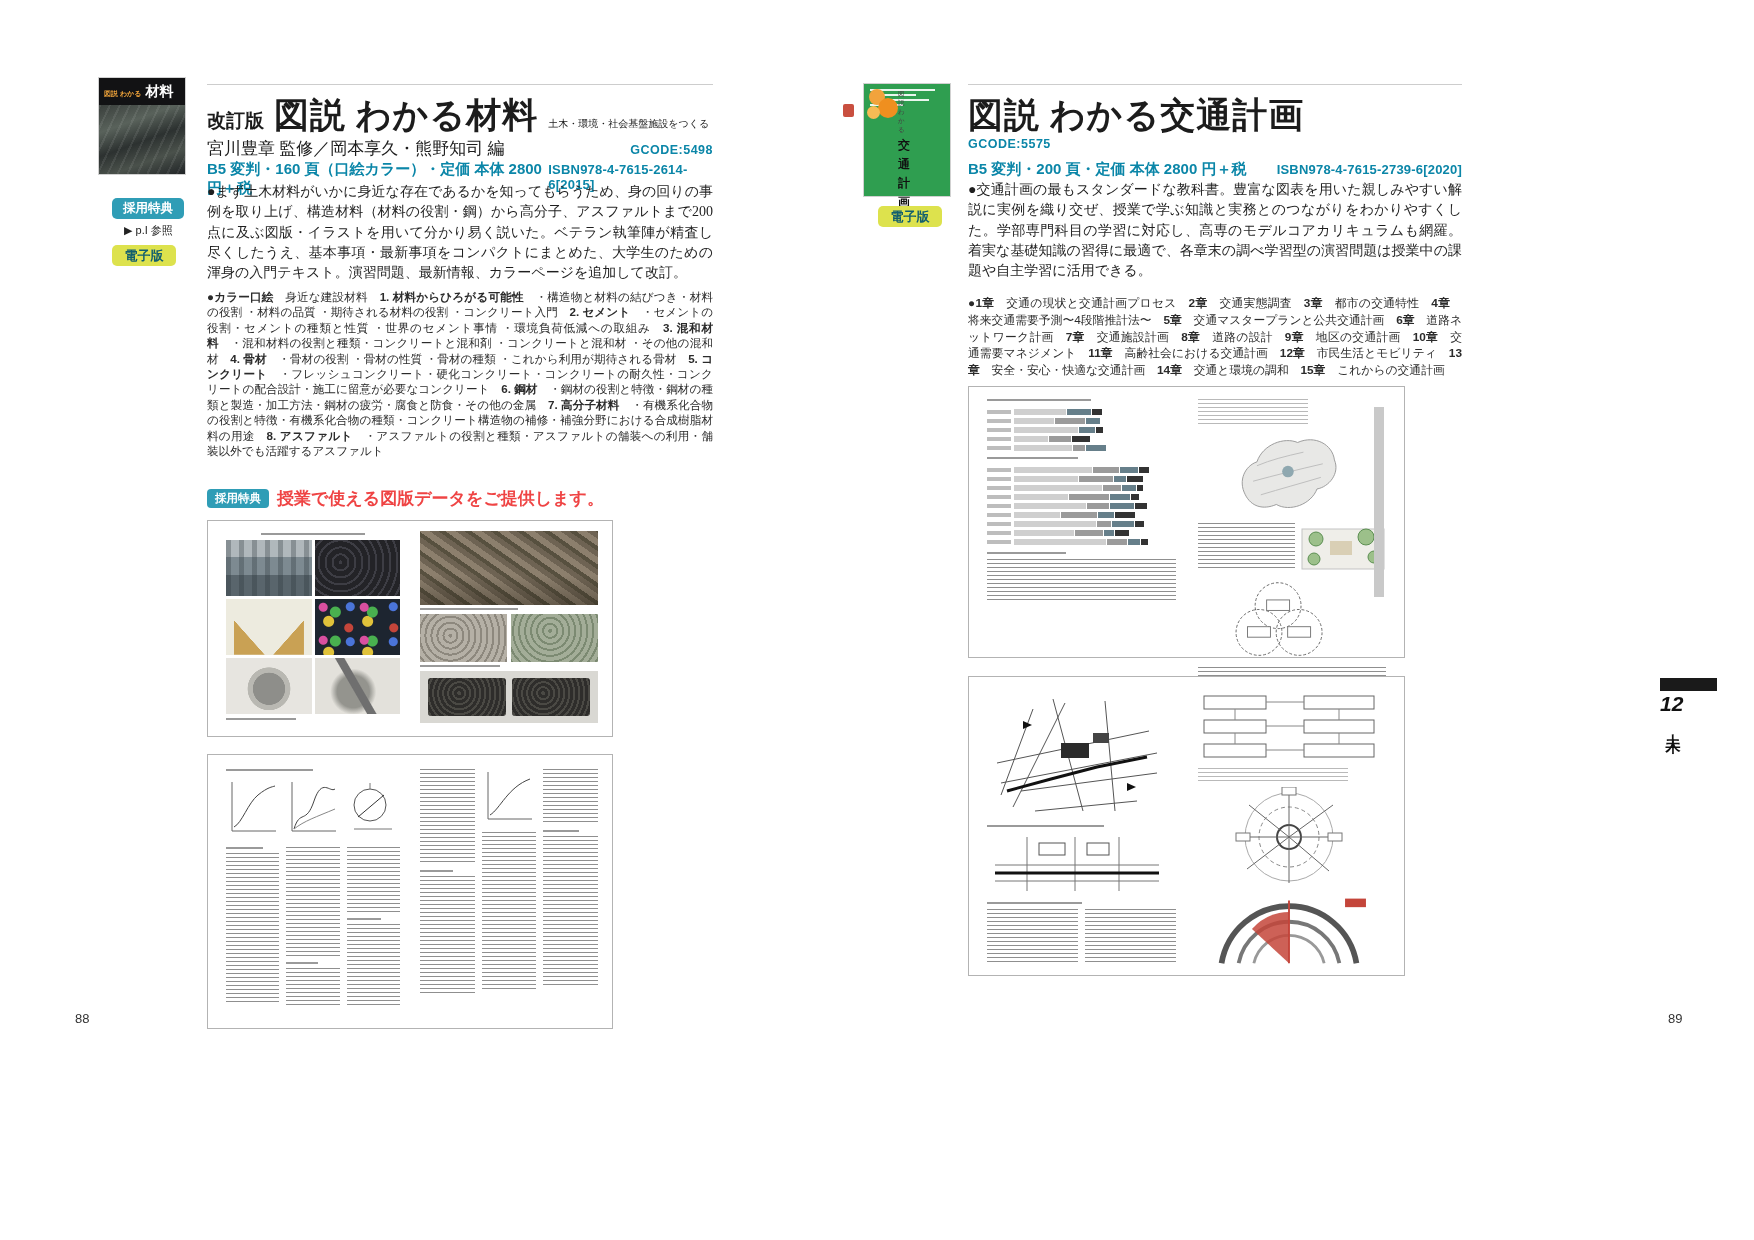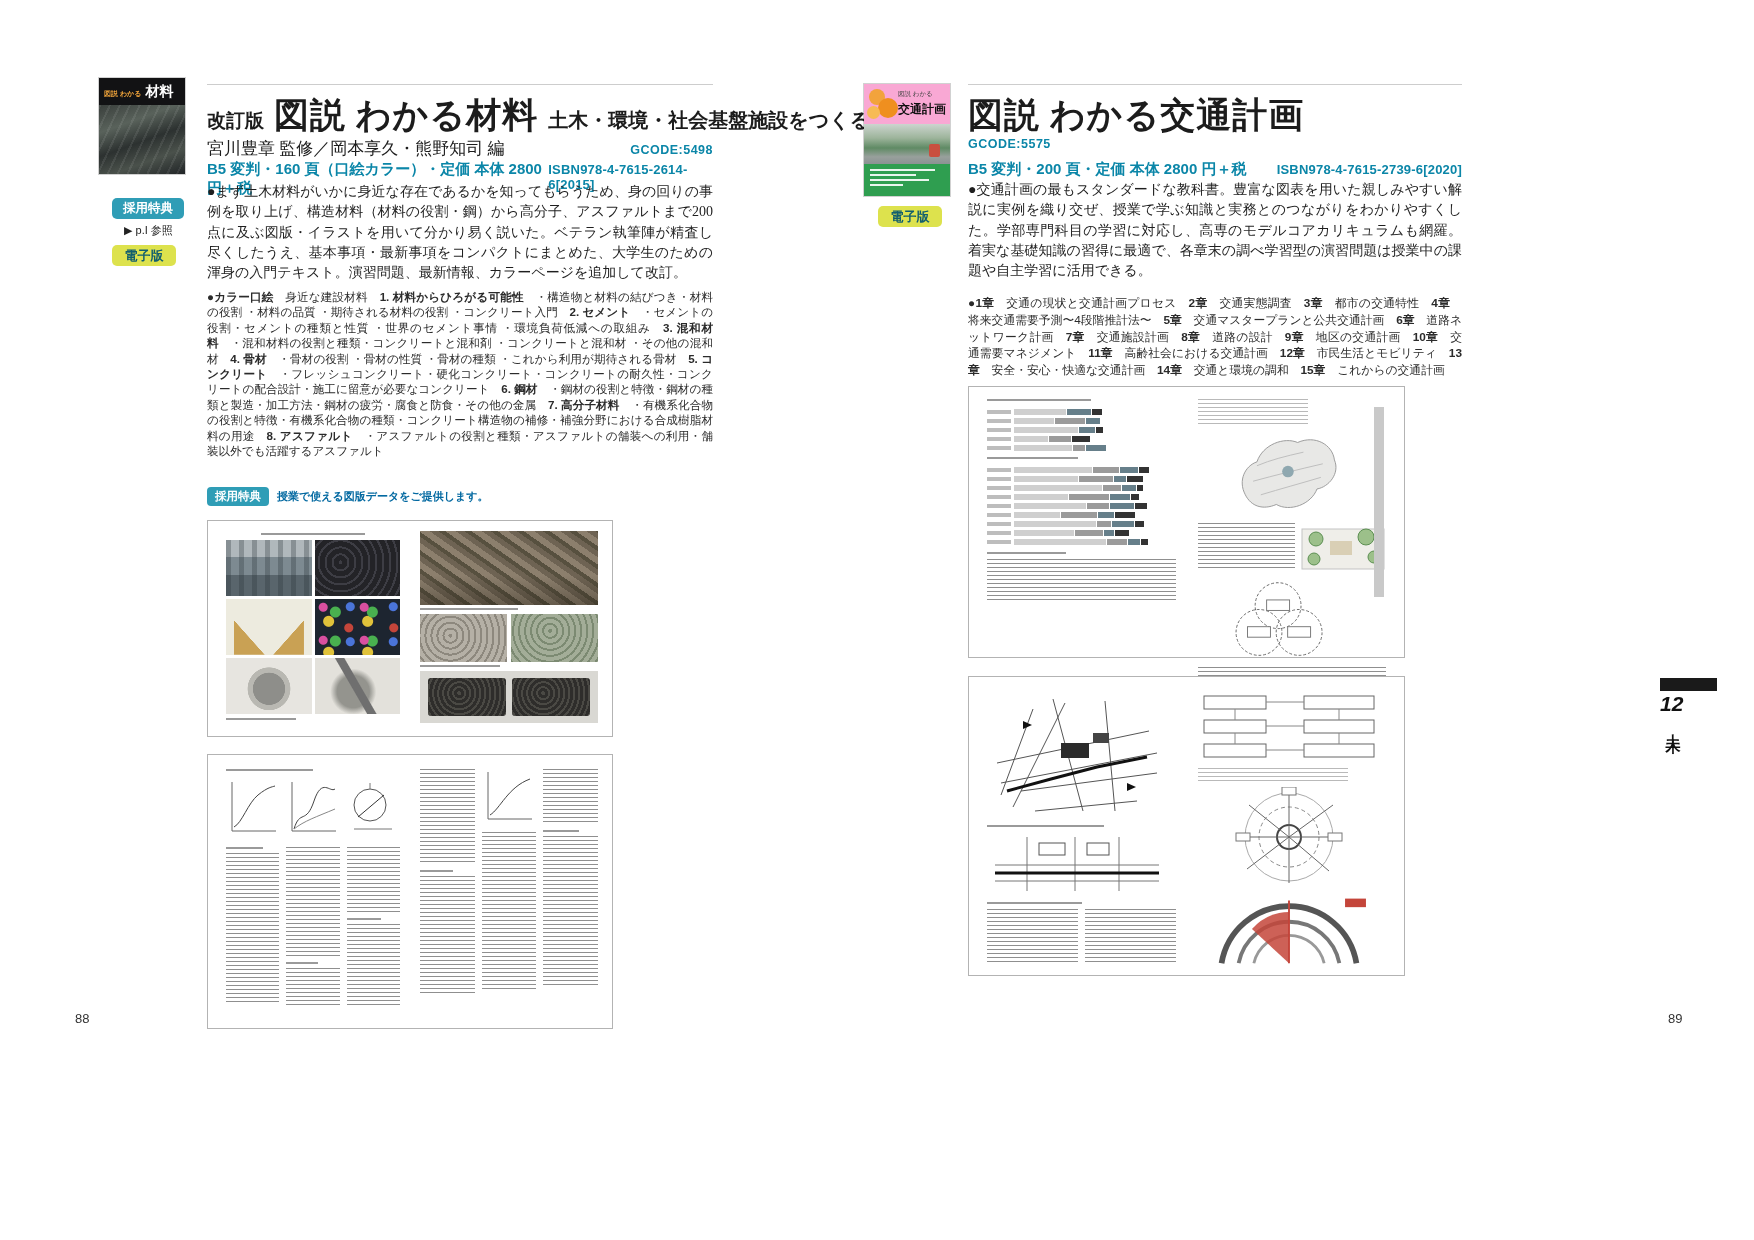--- a/index.html
+++ b/index.html
@@ -5,47 +5,47 @@
   *{margin:0;padding:0;box-sizing:border-box}
   html,body{width:1754px;height:1240px}
   body{position:relative;background:#fff;color:#1c1c1c;font-family:"Liberation Sans",sans-serif;overflow:hidden}
   .abs{position:absolute}
   .serif{font-family:"Liberation Serif","DejaVu Serif",serif}
   .hairline{height:1px;background:#cdcdcd}
   
   .title-row{display:flex;align-items:baseline;gap:10px;white-space:nowrap}
   .edition{font-size:19px;font-weight:700}
   .title-main{font-size:35px;font-weight:700;letter-spacing:1px}
-  .title-sub{font-size:20px;font-weight:700}
+  .title-sub{font-size:10px;font-weight:400}
   .meta-row{display:flex;justify-content:space-between;align-items:baseline}
   .authors{font-size:17px}
   .gcode{color:#0b86a8;font-size:12.5px;font-weight:700;letter-spacing:.5px}
   .specs{color:#0b86a8;font-size:15px;font-weight:700}
   .isbn{color:#0b86a8;font-size:13px;font-weight:700;letter-spacing:.2px}
   .desc{font-size:14px;line-height:1.45;text-align:justify;color:#1f1f1f}
   .toc{font-size:11.6px;line-height:1.33;text-align:justify;color:#2b2b2b}
   .seg-bold{font-weight:700}
   
   .badge{display:flex;align-items:center;justify-content:center;border-radius:5px;font-weight:700}
   .badge-adopt{background:#2f9db6;color:#fff;font-size:12.5px}
   .badge-ebook{background:#dde24d;color:#115e6e;font-size:13px}
   .pref-note{font-size:11px;color:#222}
   .bonus-row{display:flex;align-items:center;gap:8px}
   .bonus-badge{background:#2f9db6;color:#fff;font-size:11.5px;font-weight:700;padding:2px 8px;border-radius:4px}
-  .bonus-text{color:#0369a1;font-size:11px;font-weight:700}
+  .bonus-text{color:#ef4444;font-size:17px;font-weight:700}
   
   .cover{box-shadow:0 0 0 1px rgba(0,0,0,.18)}
   .cover-mat{background:#121214;display:flex;flex-direction:column}
   .cm-head{padding:5px 5px 4px;display:flex;align-items:baseline;gap:4px}
   .cm-series{color:#eda23a;font-size:7px;font-weight:700}
   .cm-title{color:#fff;font-size:14px;font-weight:700}
   .cm-photo{flex:1;background:
      repeating-linear-gradient(115deg,rgba(255,255,255,.08) 0 2px,transparent 2px 9px),
      linear-gradient(160deg,#3a3f3c 0%,#59625b 28%,#2c3130 52%,#4a514b 74%,#212527 100%)}
-  .cover-traf{background:#f9a8d4;display:flex;flex-direction:column}
+  .cover-traf{background:#f9a8d4;display:flex;flex-direction:row}
   .ct-top{height:40px;position:relative}
   .ct-c{position:absolute;border-radius:50%}
   .ct-text{position:absolute;left:34px;top:6px}
   .ct-series{font-size:6.5px;color:#444;display:block}
   .ct-title{font-size:12px;font-weight:700;color:#111}
   .ct-photo{height:40px;position:relative;background:linear-gradient(180deg,#ccd5cf 0%,#9db49b 35%,#5f8a64 60%,#98a09c 82%,#8b9293 100%)}
   .ct-tram{position:absolute;right:10px;bottom:7px;width:11px;height:13px;background:#c94f3f;border-radius:2px}
   .ct-green{flex:1;background:#2f9e50;padding:5px 6px;display:flex;flex-direction:column;gap:3px}
   .cw{height:2px;background:rgba(255,255,255,.9)}
   

